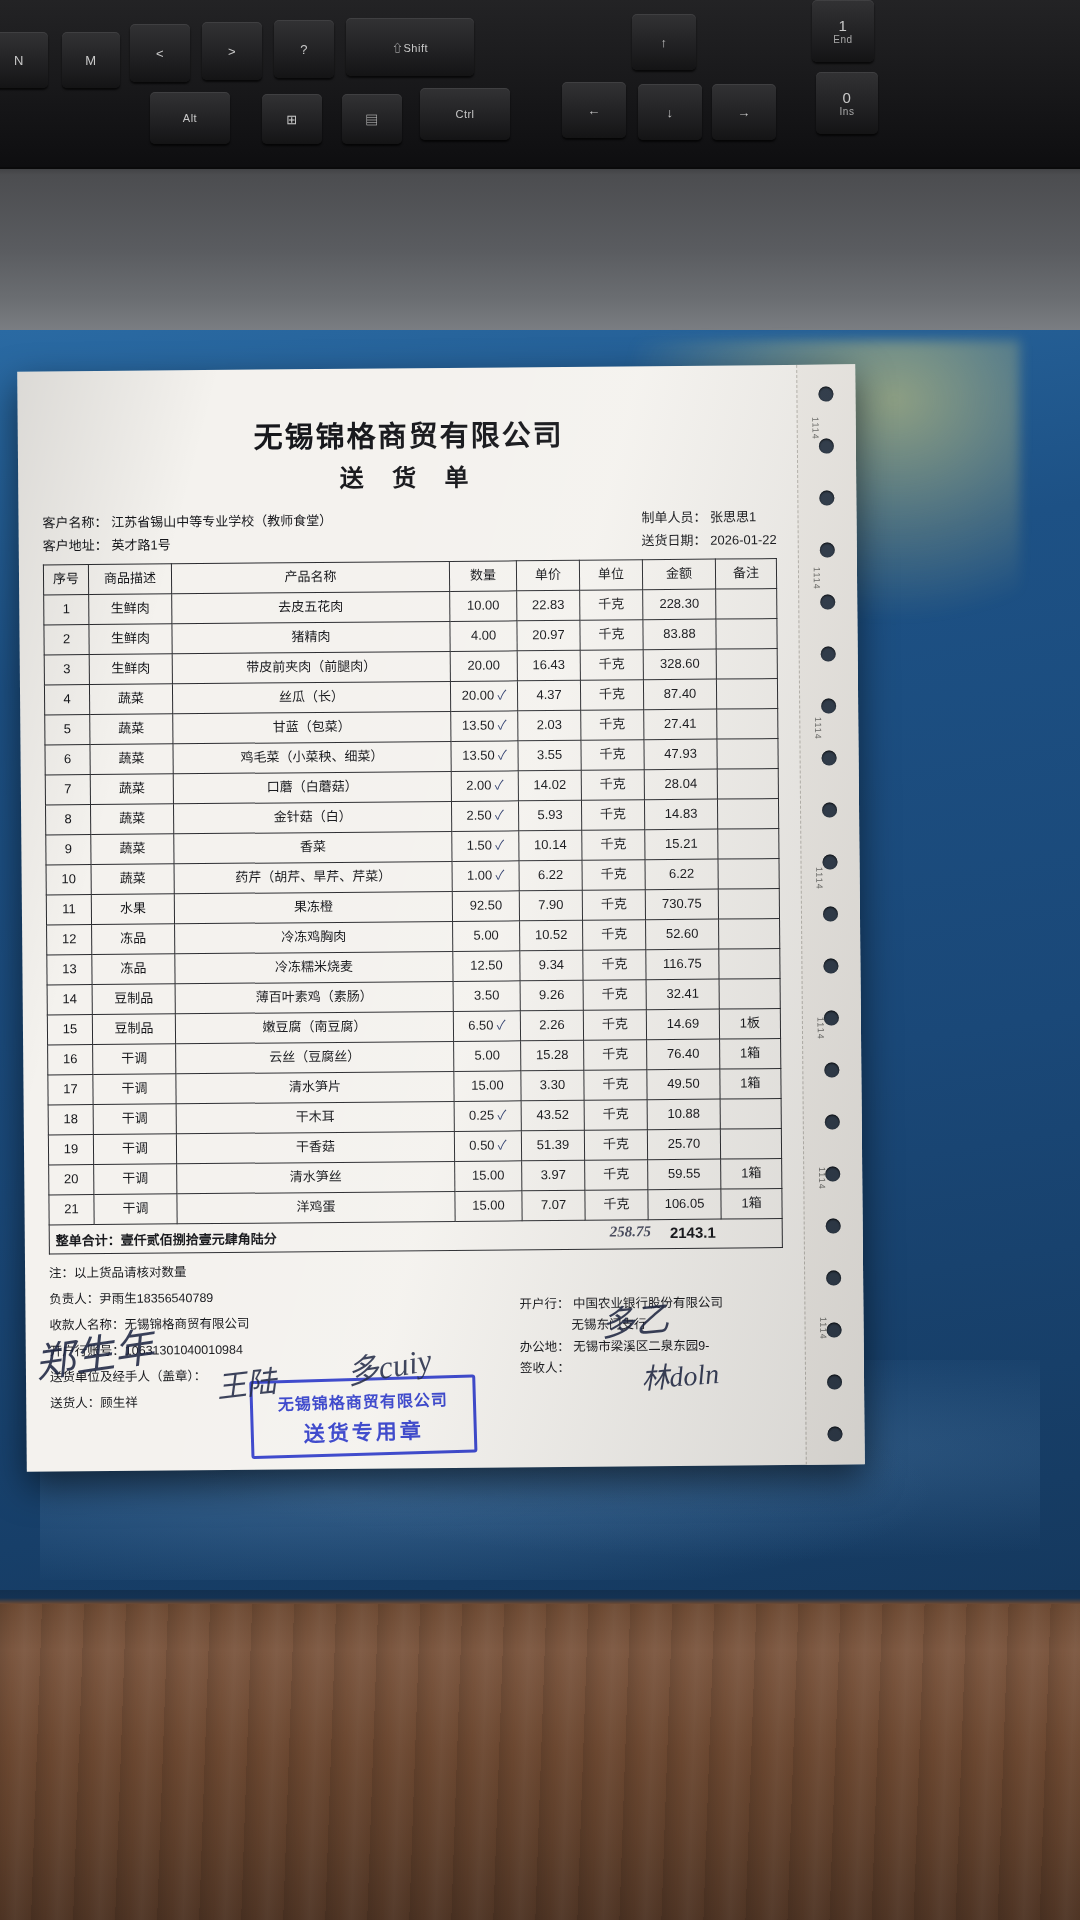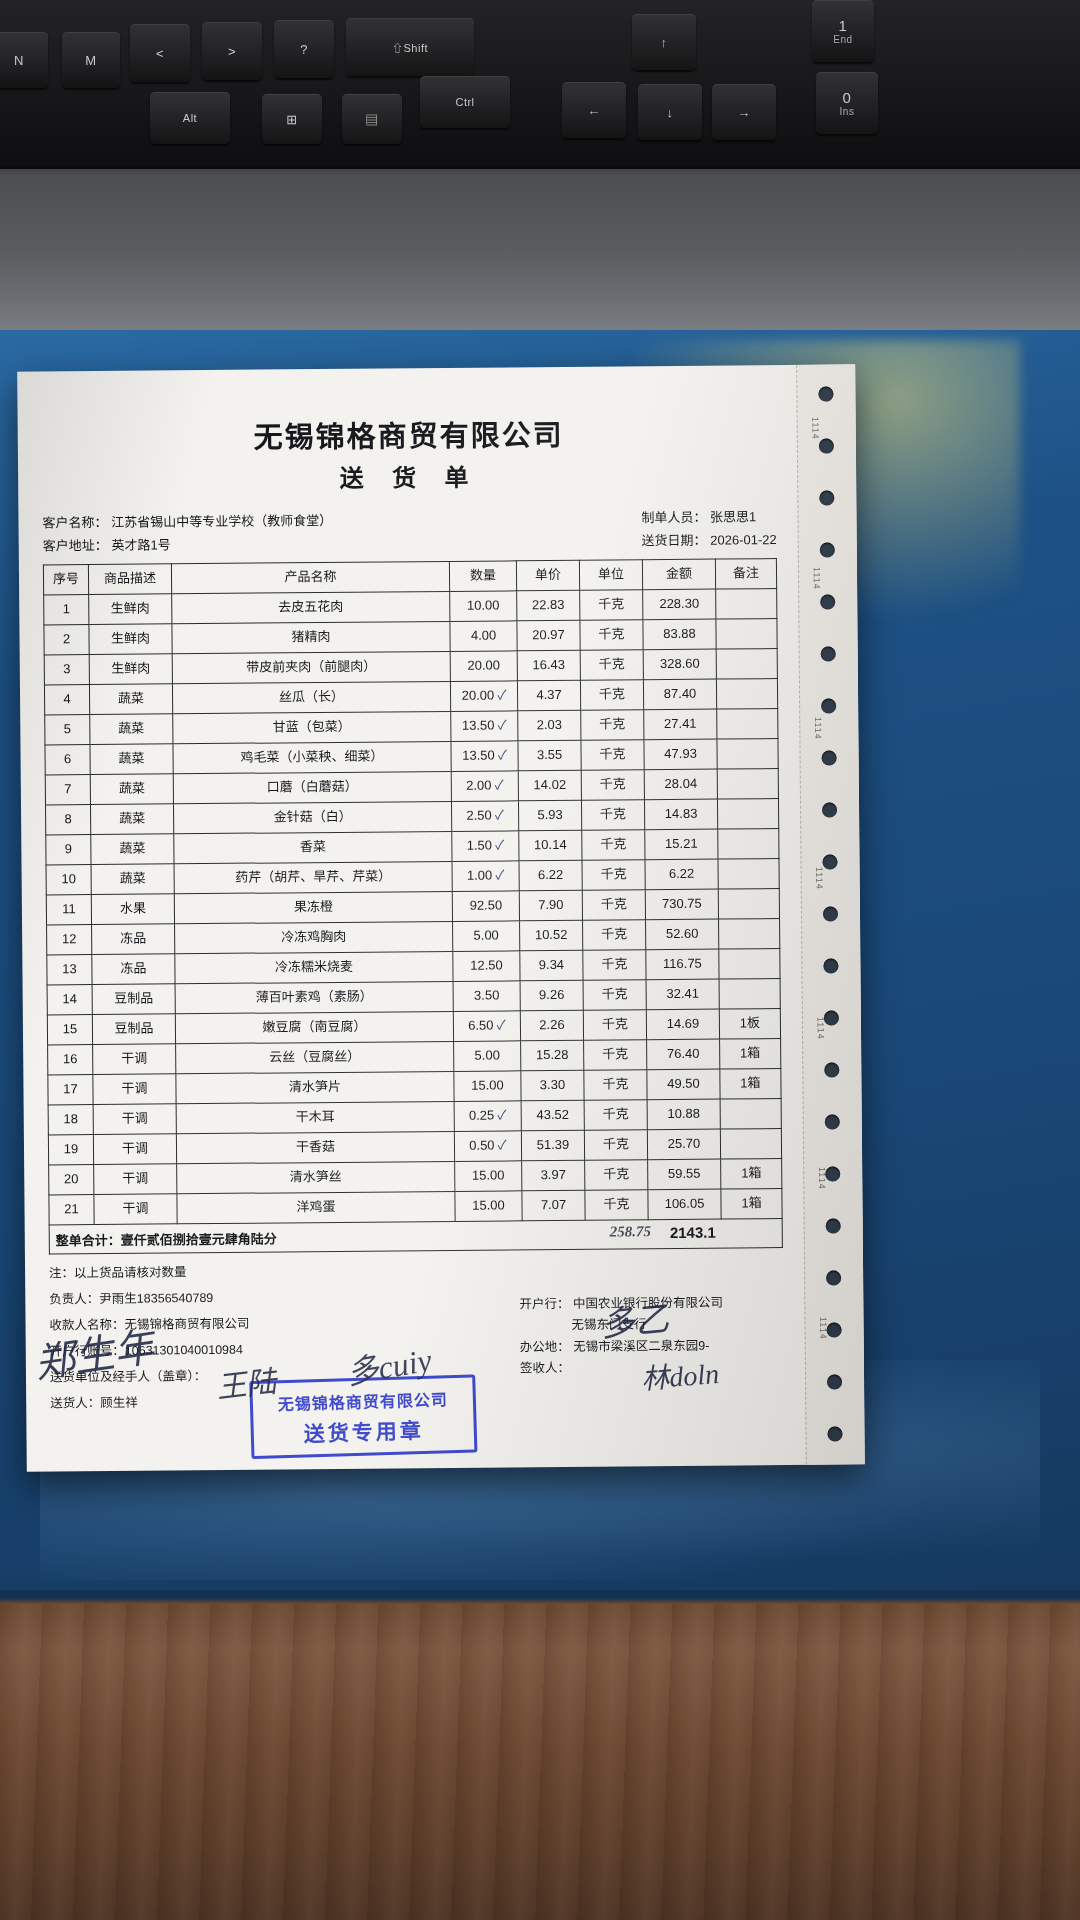--- a/index.html
+++ b/index.html
@@ -253,21 +253,21 @@
     <div id="kb-keys">
         <div class="key" style="left: 0px; top: 40px; width: 58px; height: 56px;">N</div>
         <div class="key" style="left: 72px; top: 40px; width: 58px; height: 56px;">M</div>
         <div class="key" style="left: 140px; top: 32px; width: 60px; height: 58px;">&lt;</div>
         <div class="key" style="left: 212px; top: 30px; width: 60px; height: 58px;">&gt;</div>
         <div class="key" style="left: 284px; top: 28px; width: 60px; height: 58px;">?</div>
         <div class="key small" style="left: 356px; top: 26px; width: 128px; height: 58px;">⇧Shift</div>
         <div class="key small" style="left: 160px; top: 100px; width: 80px; height: 52px;">Alt</div>
         <div class="key" style="left: 272px; top: 102px; width: 60px; height: 50px;">⊞</div>
         <div class="key" style="left: 352px; top: 102px; width: 60px; height: 50px;">▤</div>
-        <div class="key small" style="left: 430px; top: 84px; width: 90px; height: 52px;">Ctrl</div>
+        <div class="key small" style="left: 430px; top: 96px; width: 90px; height: 52px;">Ctrl</div>
         <div class="key" style="left: 642px; top: 22px; width: 64px; height: 56px;">↑</div>
         <div class="key" style="left: 572px; top: 90px; width: 64px; height: 56px;">←</div>
         <div class="key" style="left: 648px; top: 92px; width: 64px; height: 56px;">↓</div>
         <div class="key" style="left: 722px; top: 92px; width: 64px; height: 56px;">→</div>
       </div>
     <div id="kb-numpad">
         <div class="key key-col small" style="left: 822px; top: 8px; width: 62px; height: 62px;">
           <span style="font-size: 15px;">1</span>
           <span class="sub">End</span>
         </div>

